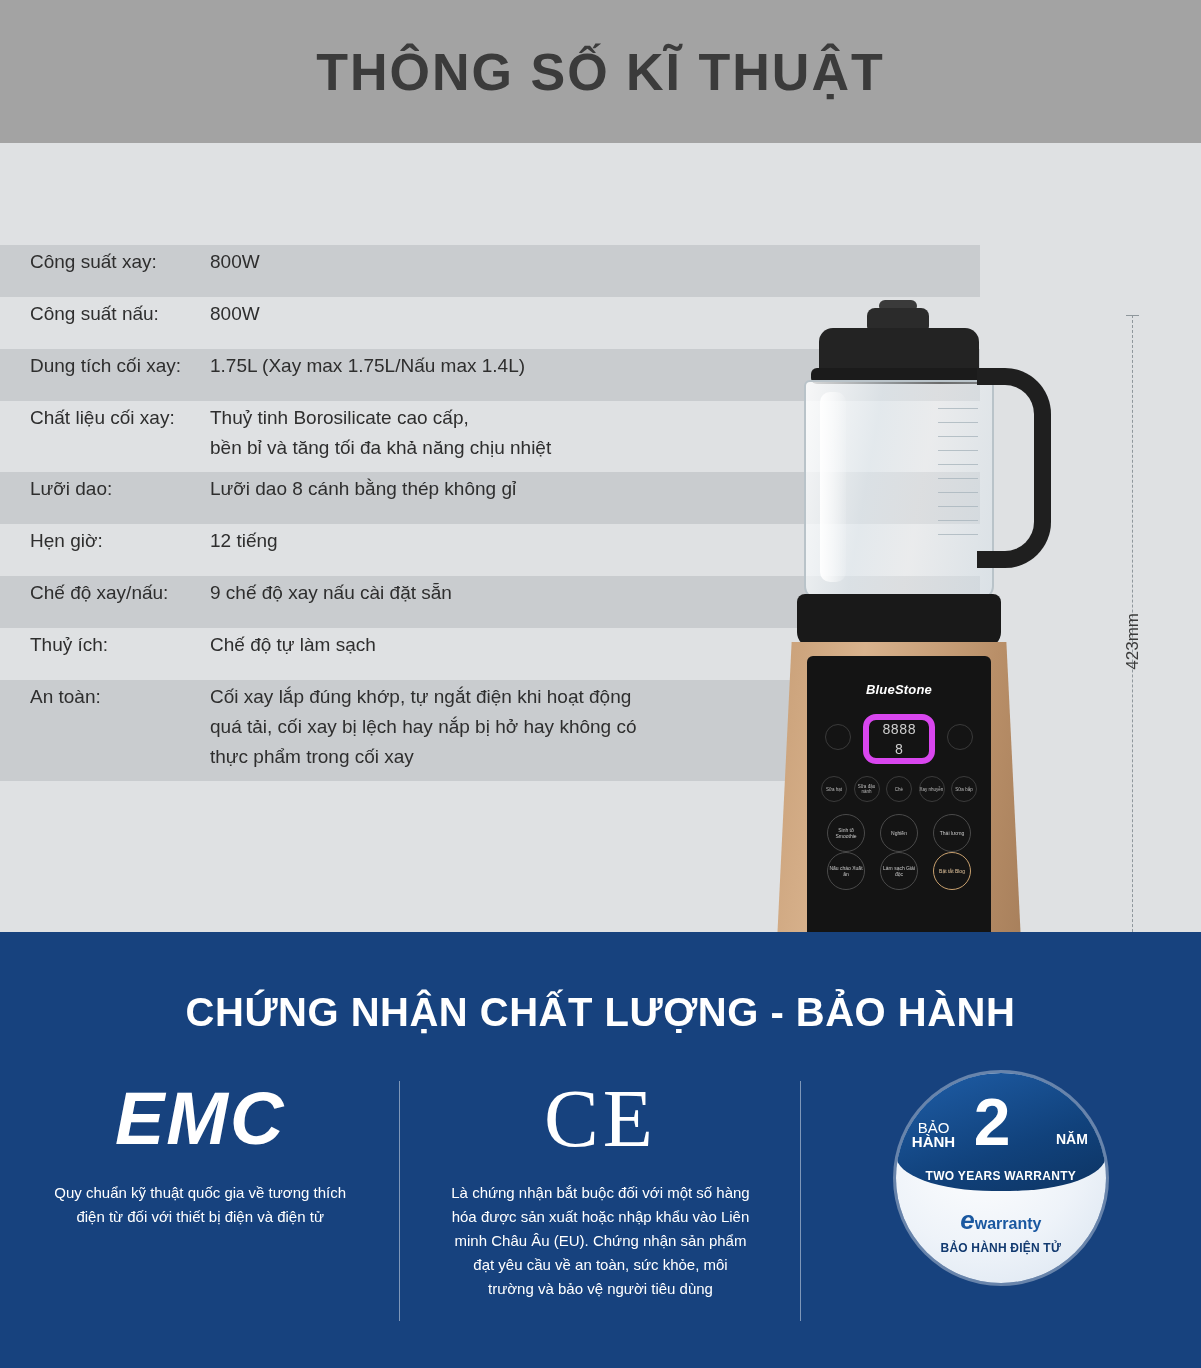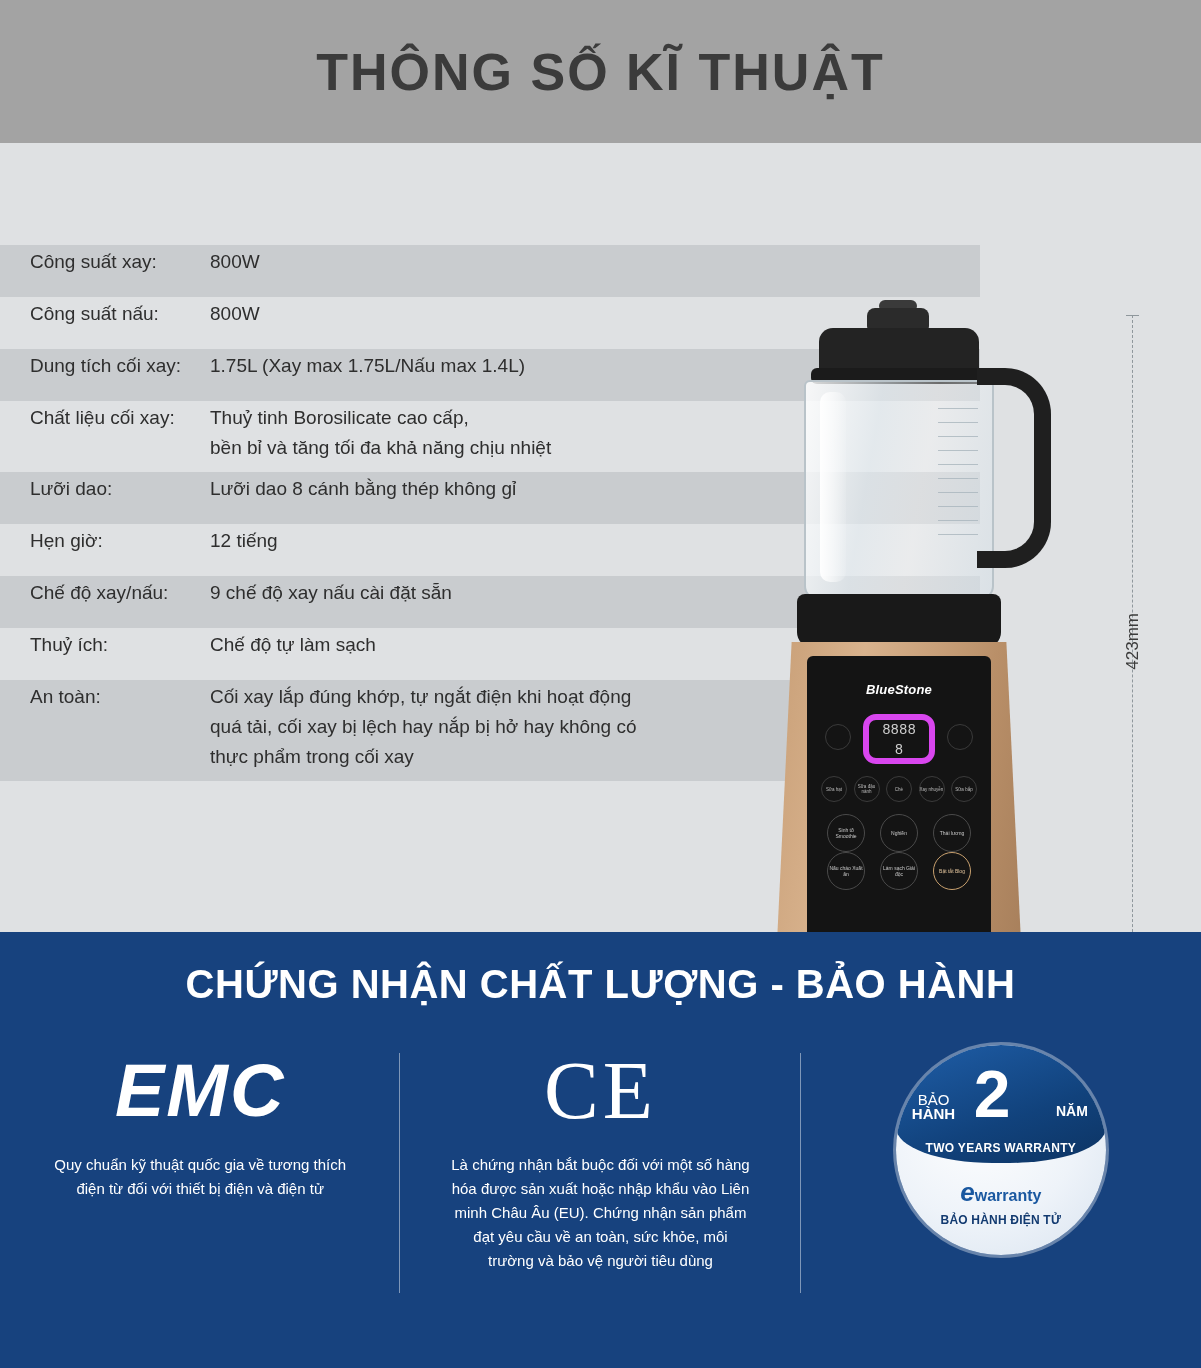--- a/index.html
+++ b/index.html
@@ -196,21 +196,21 @@
     height: 436px;
     background: #17427e;
     position: relative;
   }
   .cert-title {
     text-align: center;
     color: #ffffff;
     font-size: 40px;
     font-weight: bold;
     letter-spacing: .5px;
-    padding-top: 30px;
+    padding-top: 58px;
     margin: 0;
   }
   .cert-cols {
     display: flex;
     margin-top: 38px;
     height: 270px;
   }
   .cert-col {
     flex: 1;
     position: relative;

